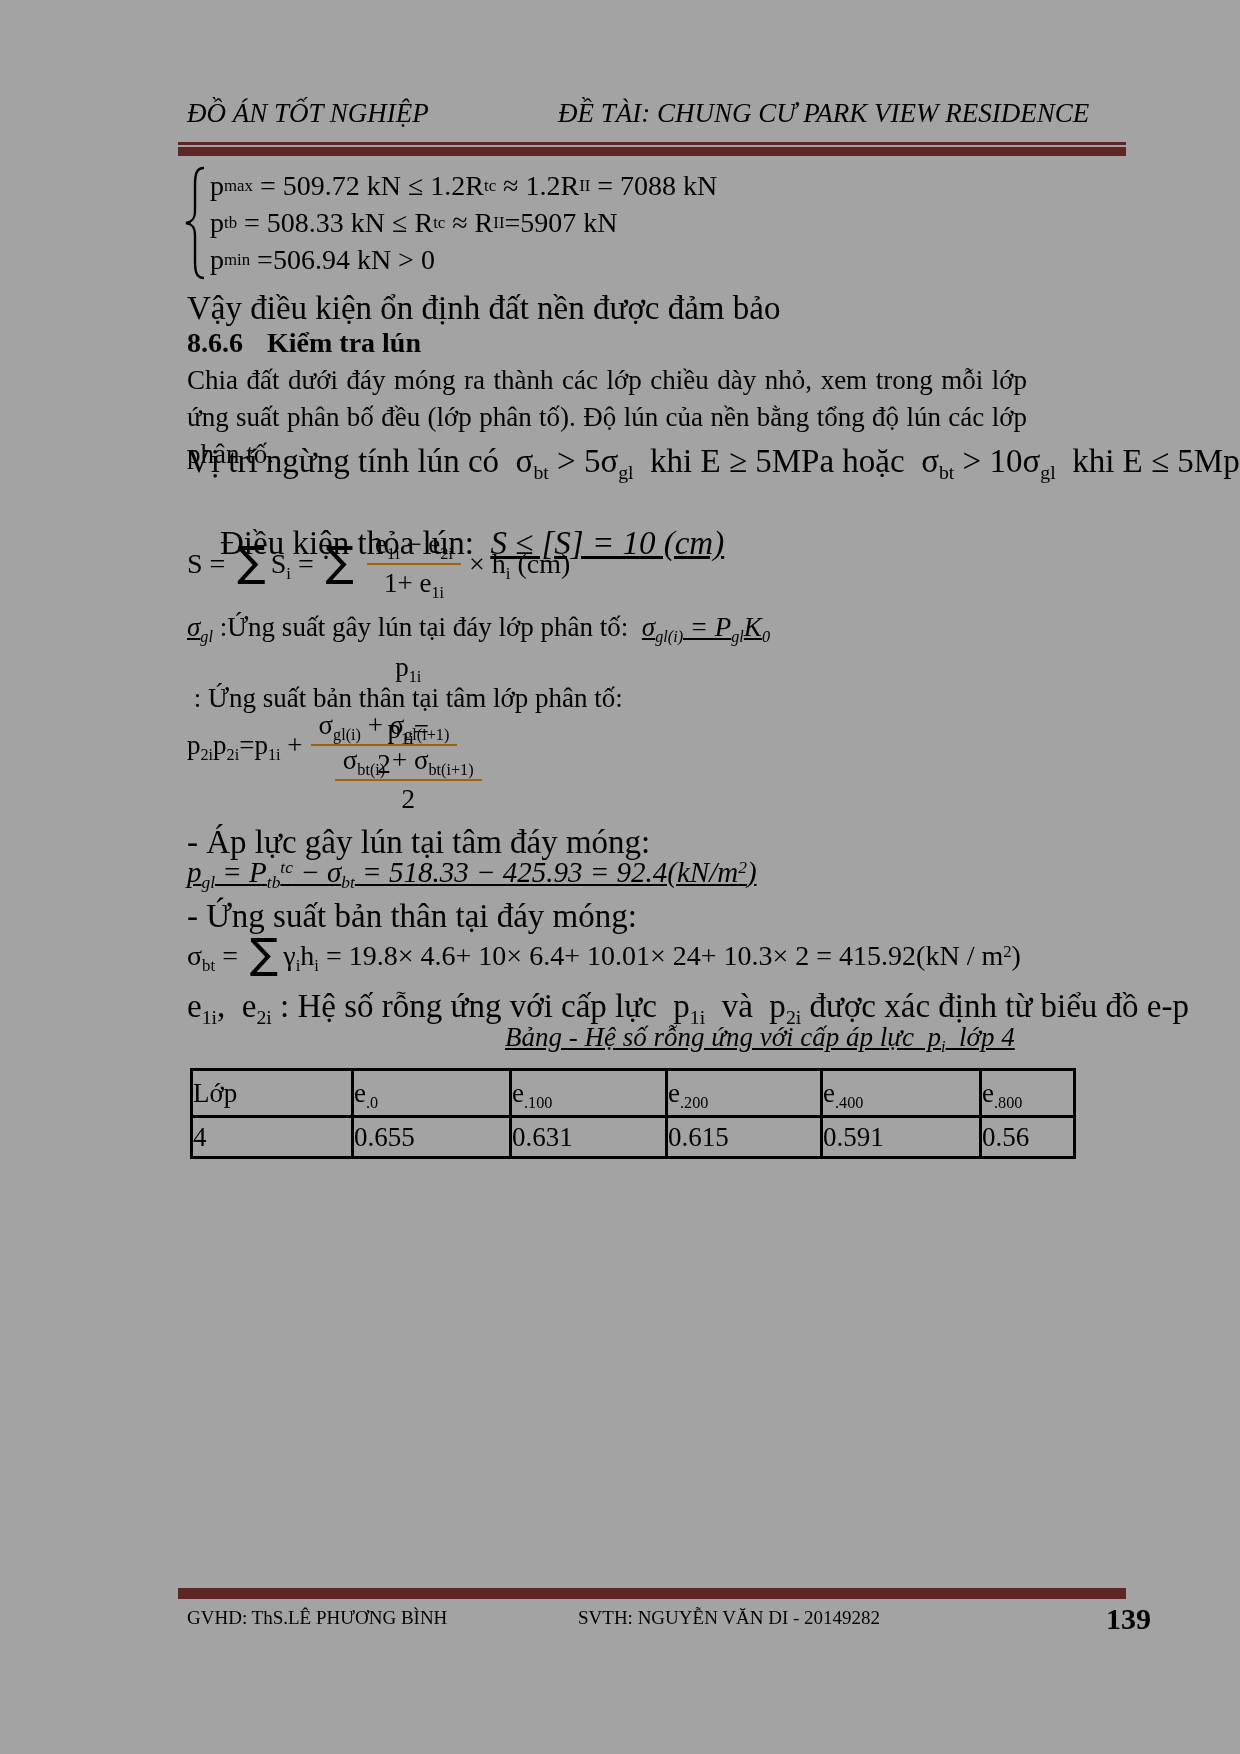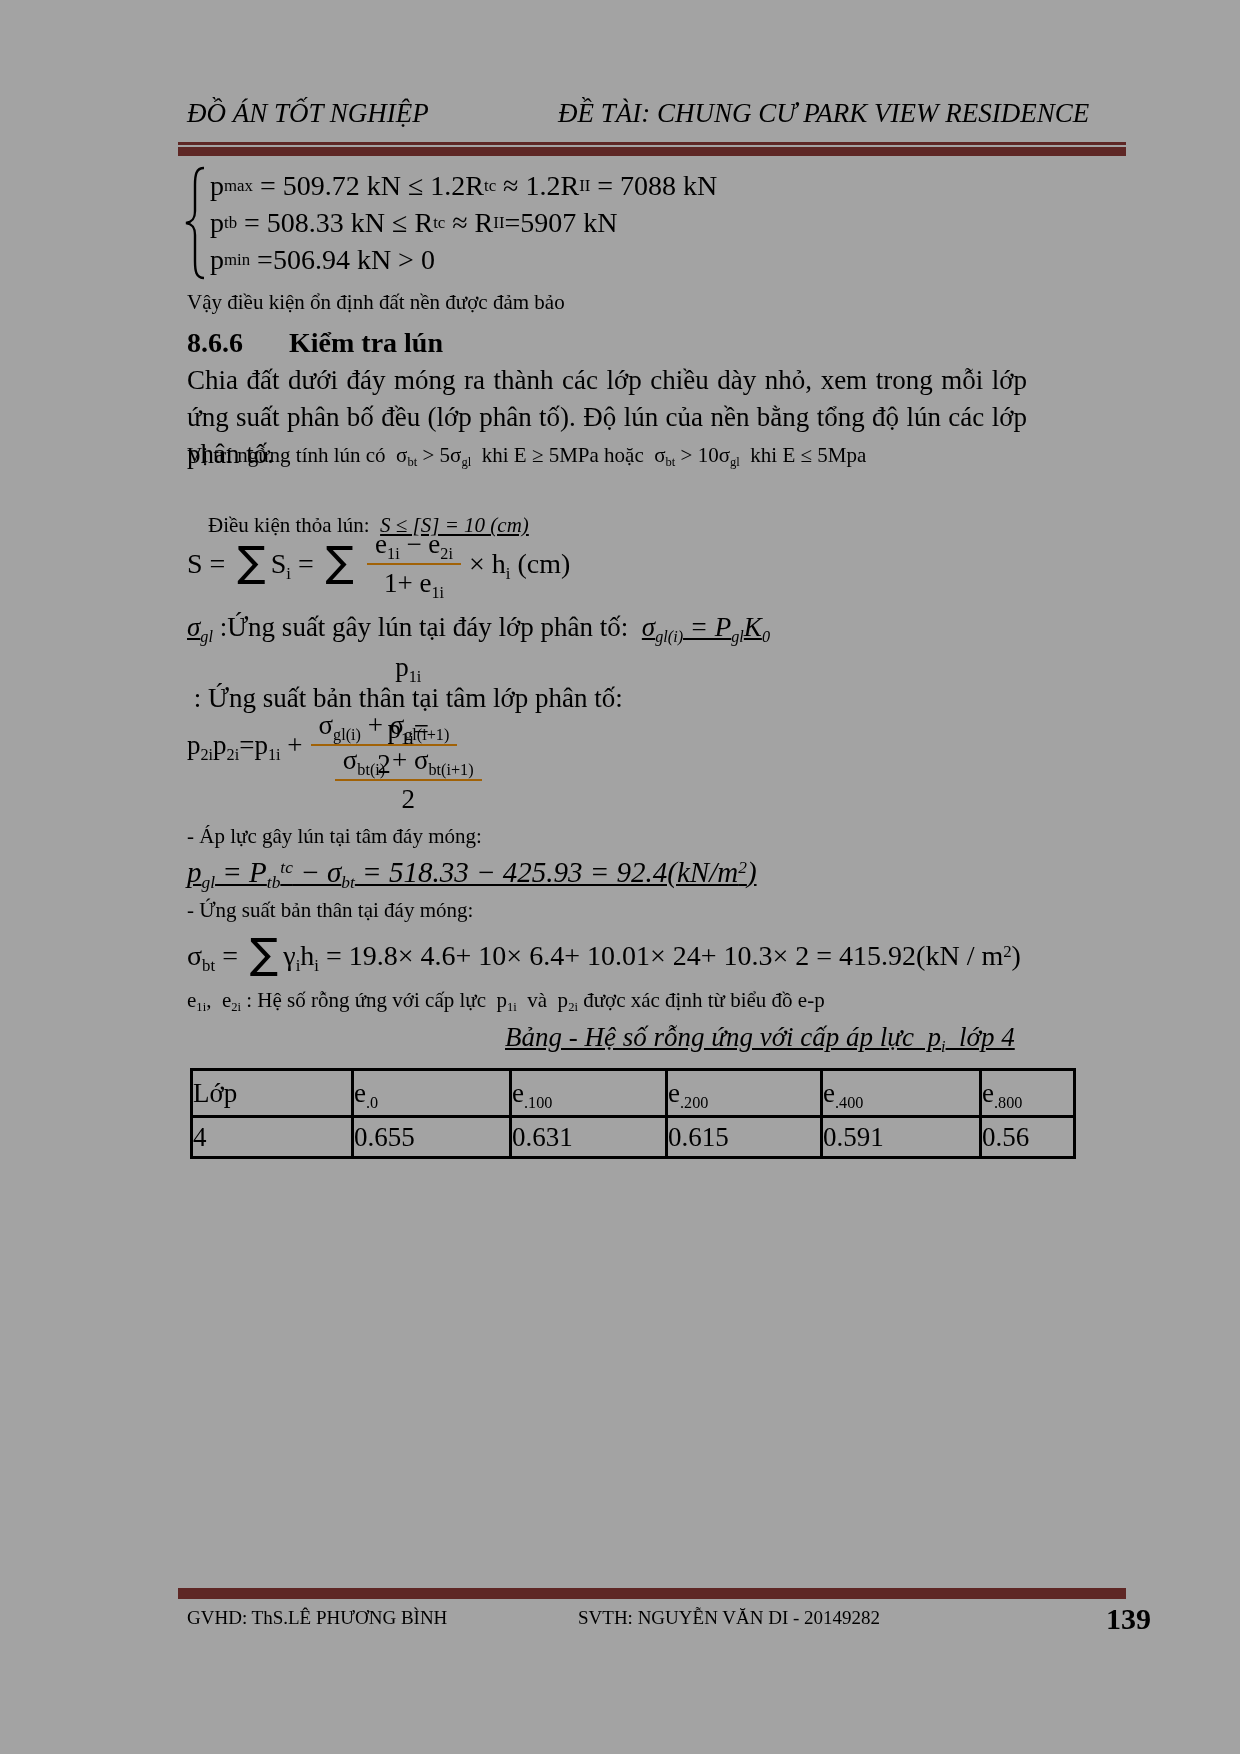--- a/index.html
+++ b/index.html
@@ -5,35 +5,35 @@
   html,body { margin:0; padding:0; background:#888; }
   .page {
     position:relative; width:1240px; height:1754px; background:#a3a3a3;
     font-family:"Liberation Serif", serif; color:#000; overflow:hidden;
     margin:0 auto;
   }
   sub { font-size:60%; vertical-align:-0.35em; line-height:0; }
   sup { font-size:60%; vertical-align:0.5em; line-height:0; }
   .abs { position:absolute; }
   .it  { font-style:italic;text-decoration:underline; }
-  .body-text { font-size:21px;text-align:right; }
+  .body-text { font-size:33px;text-align:right; }
 
   
   .rule-thin  { height:3px; }
   .rule-thick { height:9px; margin-top:2px; }
   .hdr-title  { font-size:27px; font-style:italic; white-space:nowrap; }
 
   
   .eq-system { display:flex; align-items:center; }
   .eq-lines  { margin-left:3px; }
   .eq-line   { font-size:28px; height:37px; display:flex; align-items:center; white-space:pre; }
 
   
   .section-heading { font-size:28px; font-weight:bold; white-space:nowrap; }
-  .section-heading .num { margin-right:46px; }
+  .section-heading .num { margin-right:24px; }
 
   
   .para { width:840px; font-size:27px; line-height:37px; text-align:justify; }
 
   .inline-flex-line { display:flex; align-items:center; white-space:pre; font-size:27px; }
 
   .sum { font-family:"DejaVu Sans", sans-serif; font-size:42px; line-height:1; margin:0 5px; transform:translateY(-2px); }
   .frac { display:inline-flex; flex-direction:column; align-items:center; margin:0 8px; font-size:27px; line-height:1.15; }
   .frac .num { border-bottom:2px solid #a16207; padding:0 8px 3px; white-space:pre; }
   .frac .den { padding-top:3px; white-space:pre; }

